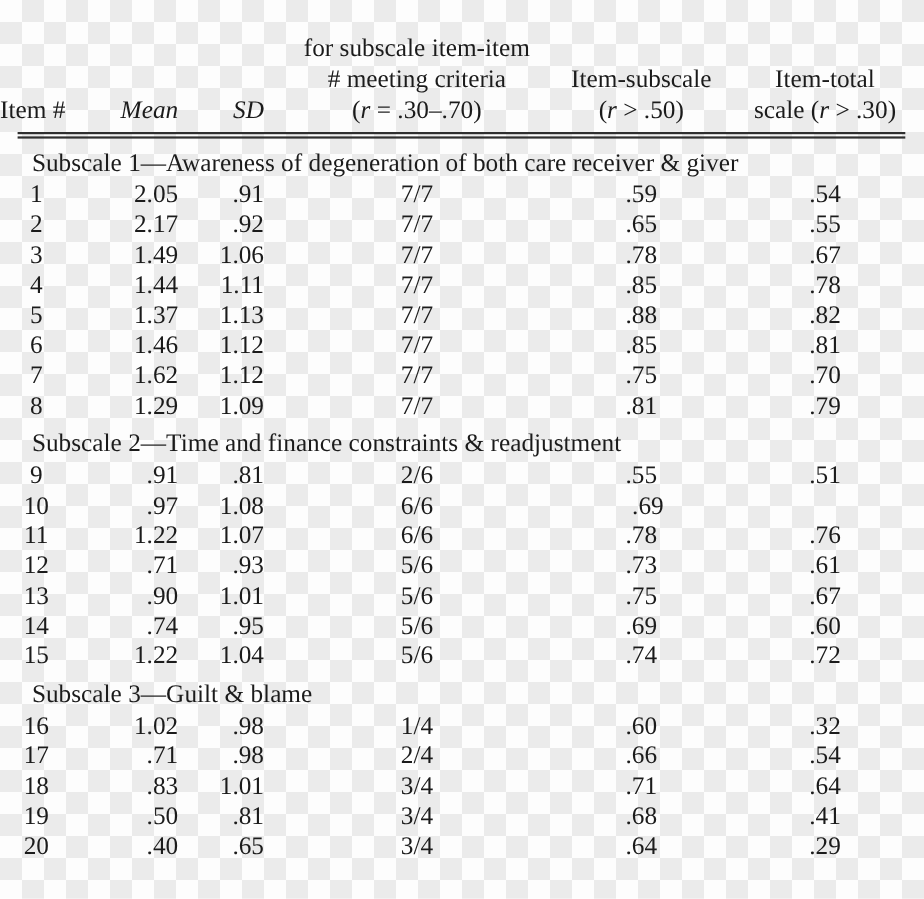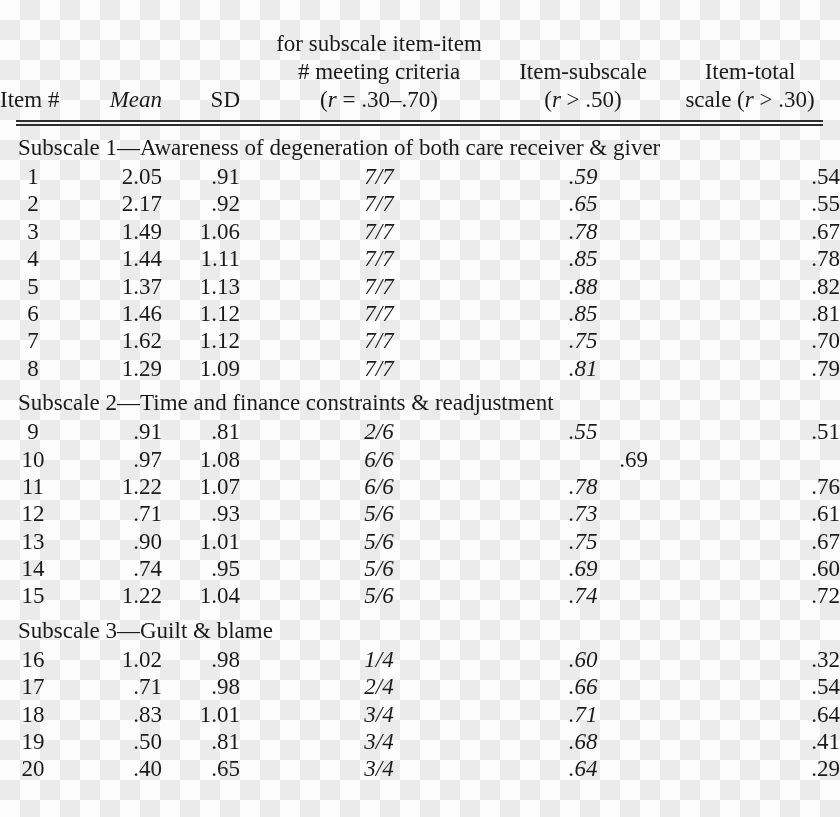--- a/index.html
+++ b/index.html
@@ -13,43 +13,43 @@
 
   .hdr-grid, .row-grid {
     display: grid;
     grid-template-columns: 66px 96px 78px 278px 130px 192px;
   }
 
   
   .hdr-grid { align-items: end; padding-top: 30px; font-size: 23px; line-height: 28px; }
   .h-item { white-space: nowrap; }
   .h-mean { text-align: right; font-style: italic; }
-  .h-sd   { text-align: right; }
+  .h-sd   { text-align: right; font-style: italic; }
   .h-crit, .h-isub, .h-itot { text-align: center; white-space: nowrap; }
   .h-itot { padding-left: 12px; }
   .it { font-style: italic; }
 
   
   .rule {
     margin: 6px 0 0 16px; width: 807px; height: 2px;
     border-top: 2px solid #2f2f2f; border-bottom: 2px solid #2f2f2f;
   }
 
   
   .section { margin-top: 6px; }
   .section:first-child { margin-top: 7px; }
   .section-title {
-    height: 30px; line-height: 30px; padding-left: 18px;
-    font-size: 23px; white-space: nowrap;
+    height: 30px; line-height: 30px; padding-left: 1px;
+    font-size: 23px; white-space: nowrap; margin-left: 28px;
   }
   .row-grid { height: 27.4px; line-height: 27.4px; font-size: 23px; }
   .c-item { text-align: center; }
   .c-mean, .c-sd { text-align: right; }
-  .c-crit, .c-isub { text-align: center; font-style: italic; }
-  .c-itot { text-align: right; padding-left: 12px; }
+  .c-crit, .c-isub { text-align: center; }
+  .c-itot { text-align: center; padding-left: 12px; }
 </style>
 </head>
 <body>
 
 <div class="page">
 
   <div class="hdr-grid">
     <div class="h-item">Item #</div>
     <div class="h-mean">Mean</div>
     <div class="h-sd">SD</div>

